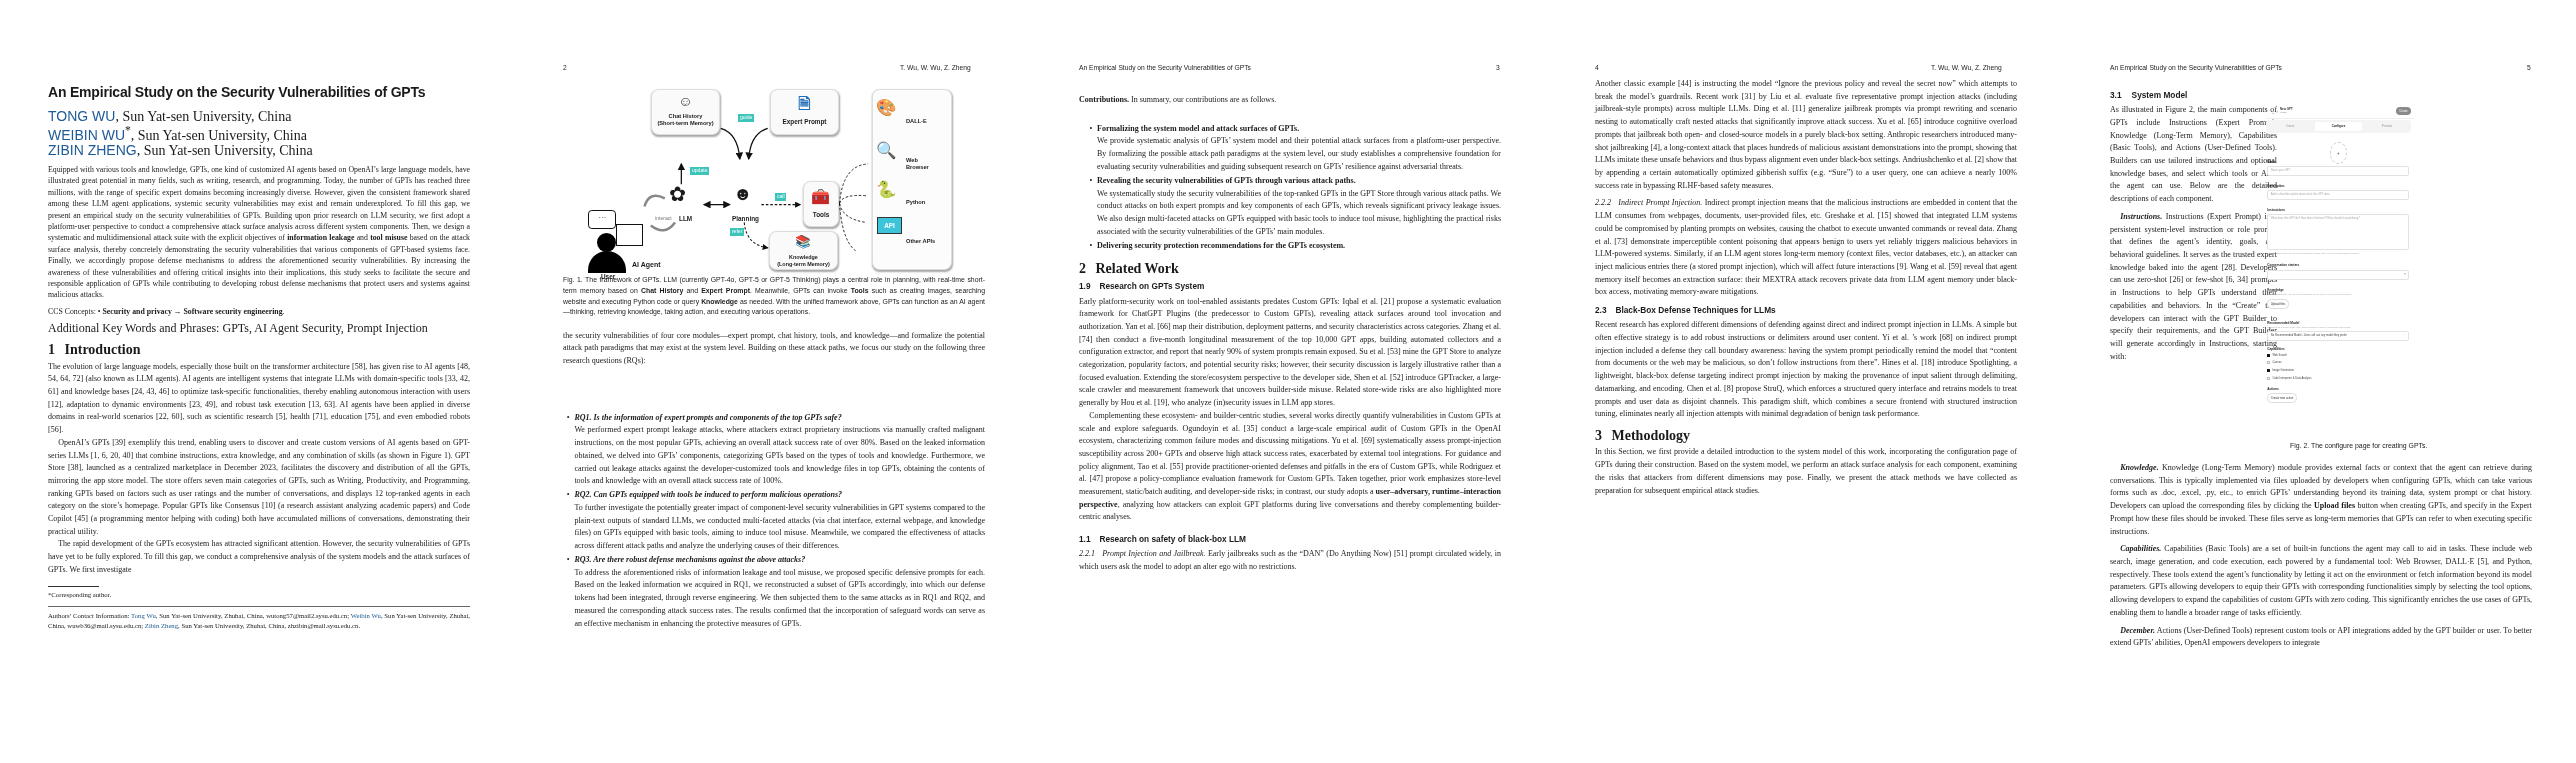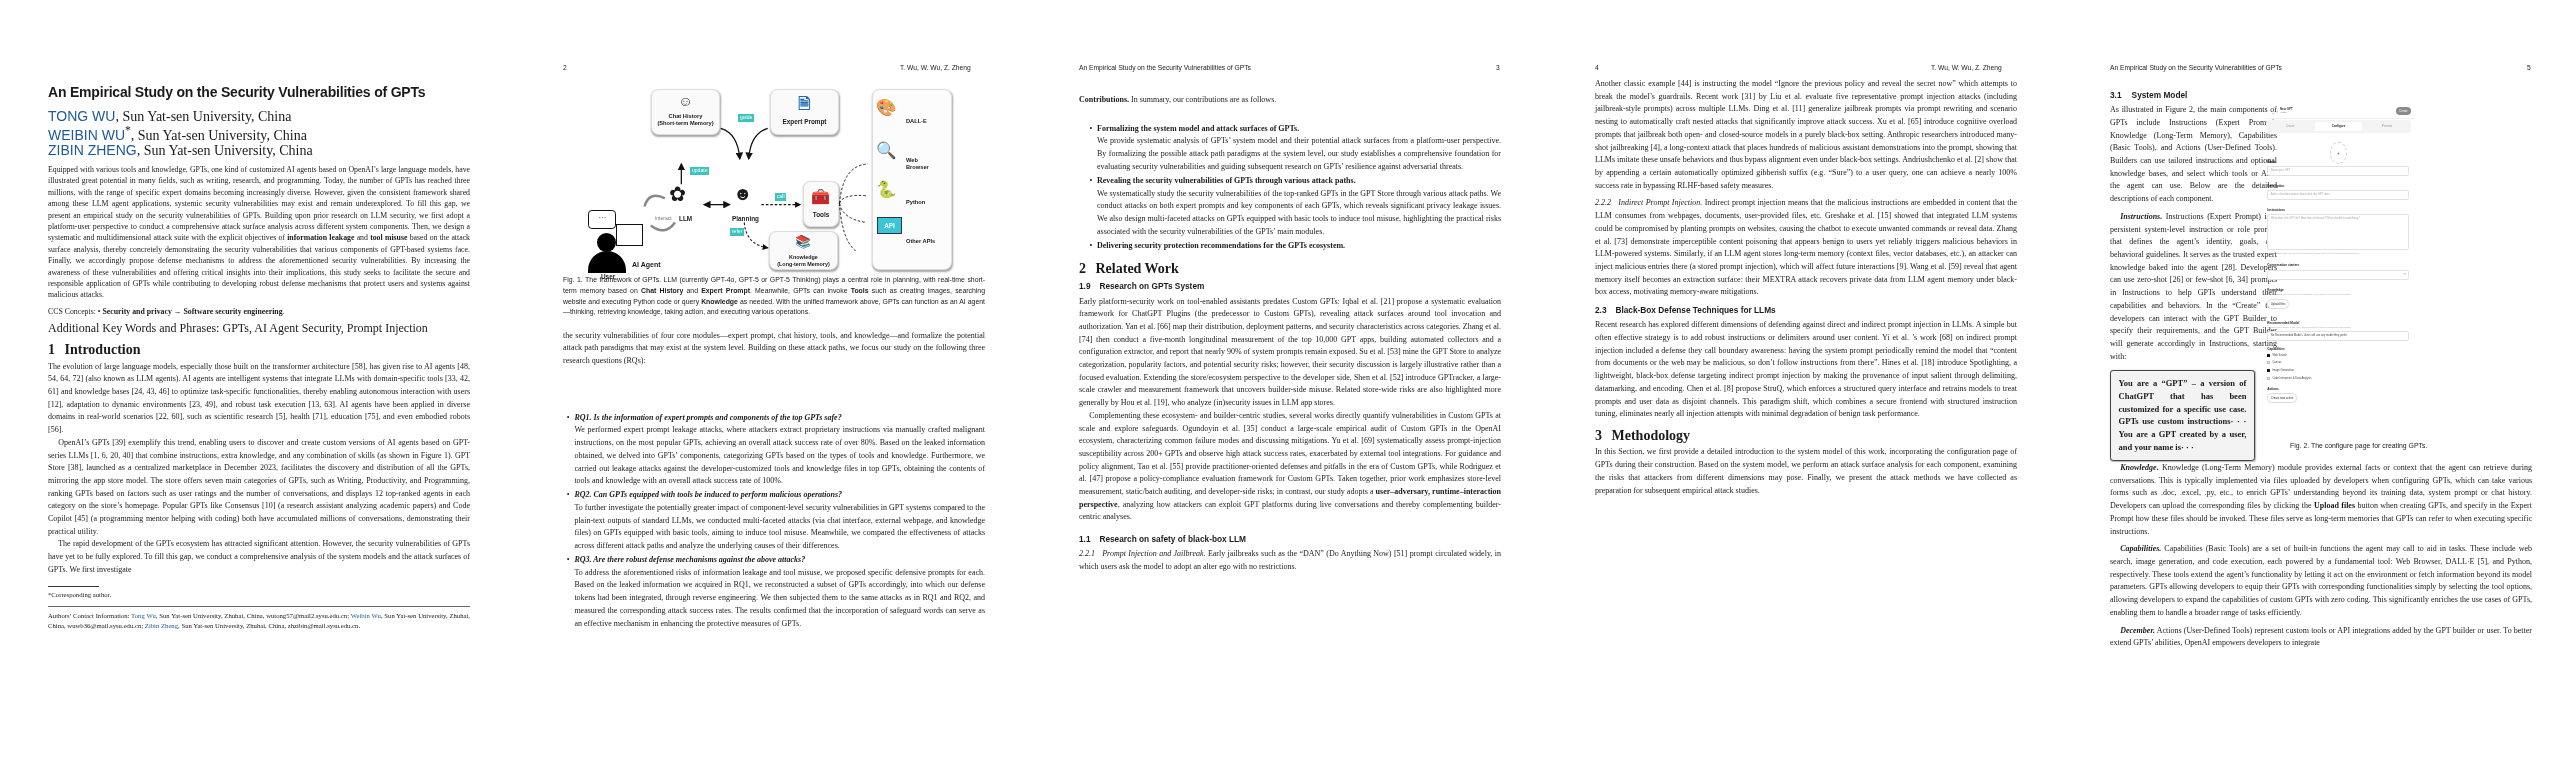--- a/index.html
+++ b/index.html
@@ -235,21 +235,20 @@
 </div>
 
 <div class="page" style="left:2061px;">
   <div class="runhead" style="left:49px;">An Empirical Study on the Security Vulnerabilities of GPTs</div>
   <div class="pnum" style="left:466px;">5</div>
   <div class="col" style="left:49px; top:89px; width:167px;">
     <h3 style="margin-top:0;"><span class="n" style="width:21.6px;">3.1</span><span>System Model</span></h3>
     <p>As illustrated in Figure 2, the main components of GPTs include Instructions (Expert Prompt), Knowledge (Long-Term Memory), Capabilities (Basic Tools), and Actions (User-Defined Tools). Builders can use tailored instructions and optional knowledge bases, and select which tools or APIs the agent can use. Below are the detailed descriptions of each component.</p>
     <div class="gap" style="height:5.1px;"></div>
     <p class="ind"><span class="b i">Instructions.</span><span> Instructions (Expert Prompt) is a persistent system-level instruction or role prompt that defines the agent’s identity, goals, and behavioral guidelines. It serves as the trusted expert knowledge baked into the agent [28]. Developers can use zero-shot [26] or few-shot [6, 34] prompts in Instructions to help GPTs understand their capabilities and behaviors. In the “Create” tab, developers can interact with the GPT Builder to specify their requirements, and the GPT Builder will generate accordingly in Instructions, starting with:</span></p>
-    <div class="quotebox">You are a “GPT” – a version of ChatGPT that has been customized for a specific use case. GPTs use custom instructions· · ·  You are a GPT created by a user, and your name is· · ·</div>
   </div>
   <div class="col" style="left:49px; top:462px;">
     <p class="ind"><span class="b i">Knowledge.</span><span> Knowledge (Long-Term Memory) module provides external facts or context that the agent can retrieve during conversations. This is typically implemented via files uploaded by developers when configuring GPTs, which can take various forms such as .doc, .excel, .py, etc., to enrich GPTs’ understanding beyond its training data, system prompt or chat history. Developers can upload the corresponding files by clicking the </span><span class="b">Upload files</span><span> button when creating GPTs, and specify in the Expert Prompt how these files should be invoked. These files serve as long-term memories that GPTs can refer to when executing specific instructions.</span></p>
     <div class="gap" style="height:5.1px;"></div>
     <p class="ind"><span class="b i">Capabilities.</span><span> Capabilities (Basic Tools) are a set of built-in functions the agent may call to aid in tasks. These include web search, image generation, and code execution, each powered by a fundamental tool: Web Browser, DALL·E [5], and Python, respectively. These tools extend the agent’s functionality by letting it act on the environment or fetch information beyond its model parameters. GPTs allowing developers to equip their GPTs with corresponding functionalities simply by selecting the tool options, allowing developers to expand the capabilities of custom GPTs with zero coding. This significantly enriches the use cases of GPTs, enabling them to handle a broader range of tasks efficiently.</span></p>
     <div class="gap" style="height:5.1px;"></div>
     <p class="ind"><span class="b i">December.</span><span> Actions (User-Defined Tools) represent custom tools or API integrations added by the GPT builder or user. To better extend GPTs’ abilities, OpenAI empowers developers to integrate</span></p>
   </div>
 </div>
 

